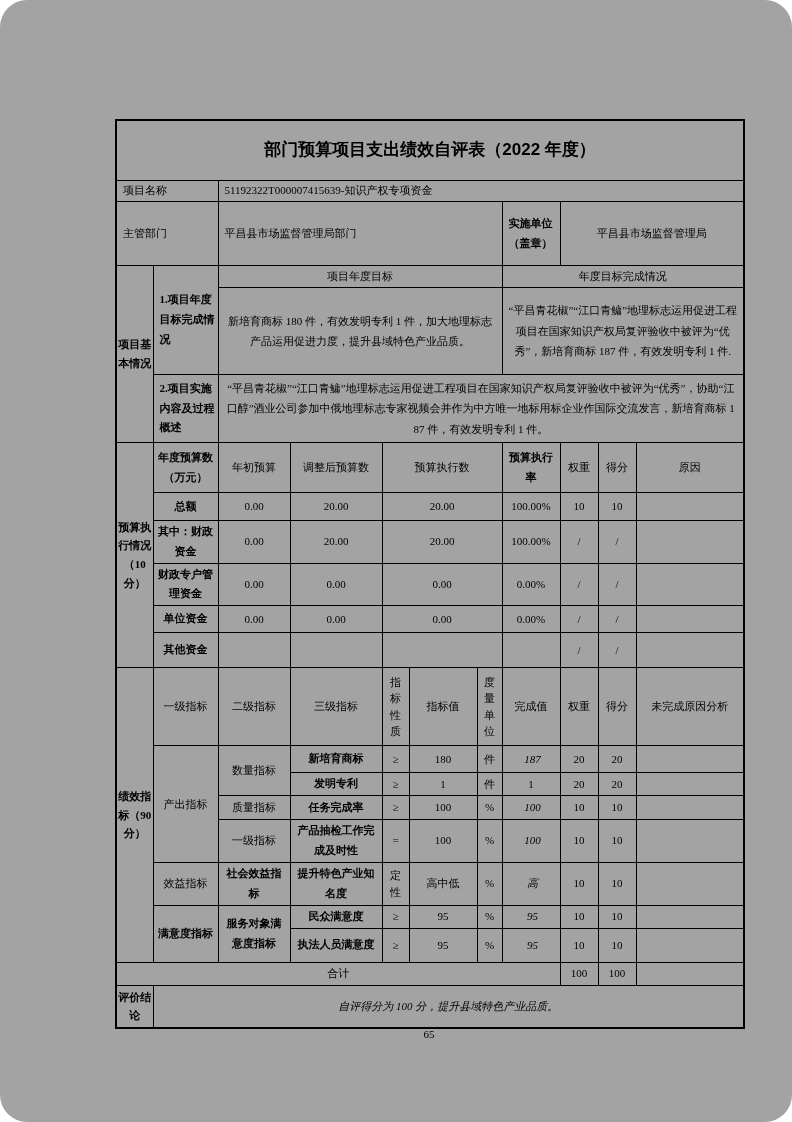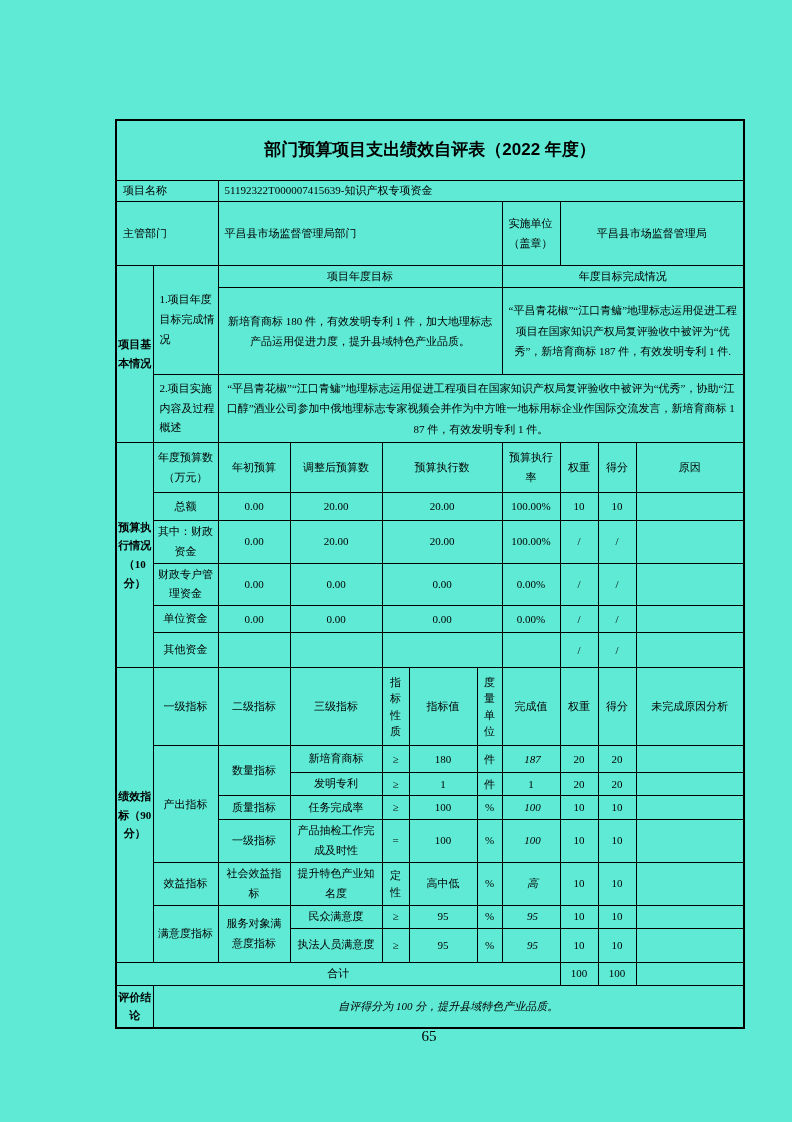--- a/index.html
+++ b/index.html
@@ -1,43 +1,43 @@
 <!DOCTYPE html>
 <html><head>
 <meta charset="utf-8">
 <style>
   html,body { margin:0; padding:0; background:#ffffff; }
   .page {
-    position:relative; width:792px; height:1122px; background:#5eead4;
-    font-family:"Liberation Serif","DejaVu Serif",serif; color:#000;
+    position:relative; width:792px; height:1122px; background:#a3a3a3;
+    font-family:"Liberation Serif","DejaVu Serif",serif; color:#000;border-radius:27px;
   }
   table.main {
     position:absolute; left:115px; top:119px; width:628px;
     border-collapse:collapse; table-layout:fixed;
     font-size:11px; border:2px solid #000;
   }
   td {
     border:1px solid #000; padding:1px 3px;
     text-align:center; vertical-align:middle; overflow:hidden;
     line-height:1.55;
   }
   .title-cell {
     font-family:"Liberation Sans","DejaVu Sans",sans-serif;
     font-weight:bold; font-size:17px; height:57px; text-align:center;
     border-bottom:1px solid #000;
   }
   .left  { text-align:left; padding-left:6px;margin-top:15px; }
   .para  { text-align:center; padding:3px 6px; line-height:1.85; word-break:break-all; }
   .vlabel{ padding:2px 1px; word-break:break-all; line-height:1.7;font-weight:bold; }
   .vchar { padding:2px 6px; word-break:break-all; line-height:1.5; }
-  .wrap  { word-break:break-all; line-height:1.8; }
+  .wrap  { word-break:break-all; line-height:1.8;font-weight:bold; }
   .it    { font-style:italic;padding-left:6px; }
   .pageno{
     position:absolute; top:1028px; left:115px; width:628px;
-    text-align:center; font-size:15px;
+    text-align:center; font-size:11px;
   }
 </style>
 </head>
 <body>
 
 <div class="page">
 
   <table class="main">
     <colgroup>
       <col style="width:37px">

